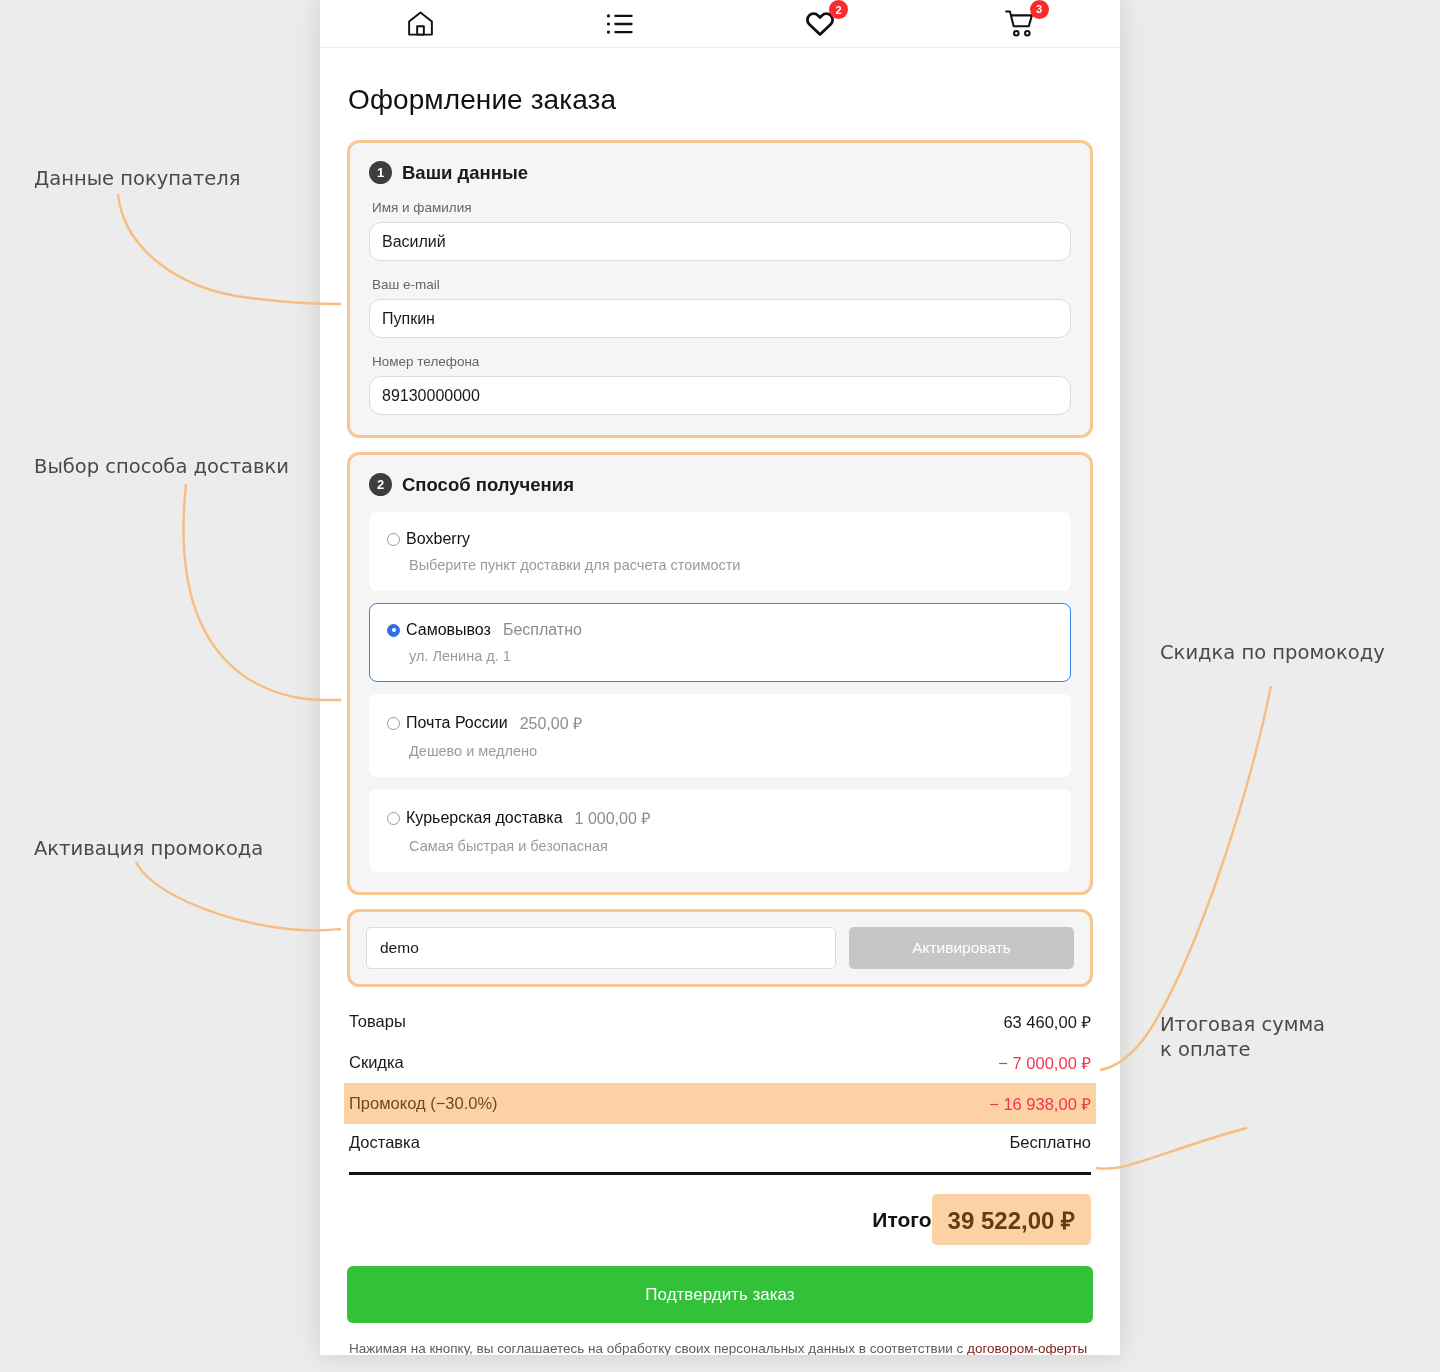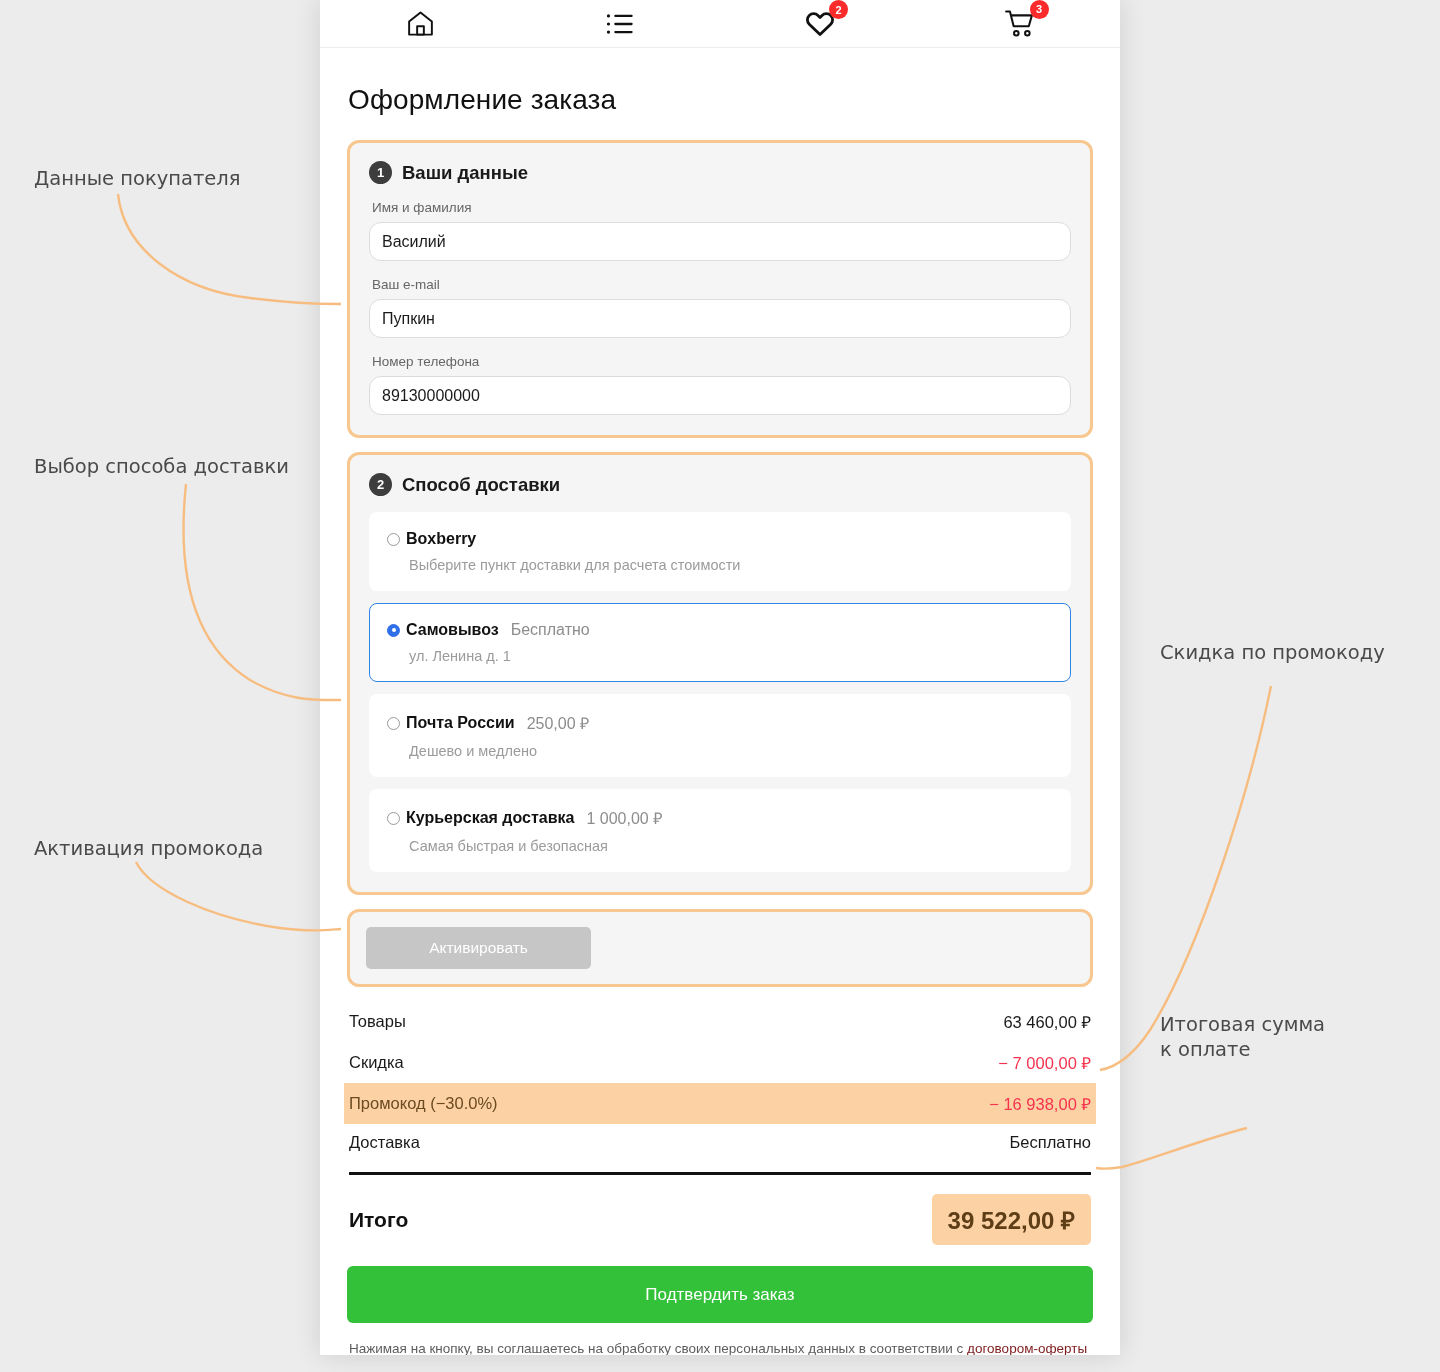--- a/index.html
+++ b/index.html
@@ -160,21 +160,21 @@
     position: relative;
   }
   .radio.checked::after {
     content: "";
     position: absolute;
     left: 3.6px; top: 3.6px;
     width: 4.4px; height: 4.4px;
     background: #fff;
     border-radius: 50%;
   }
-  .opt-name { font-size: 16px; font-weight: bold; color: #111; }
+  .opt-name { font-size: 16px; font-weight: normal; color: #111; }
   .opt-price { font-size: 16px; color: #8d8d8d; margin-left: 10px; }
   .opt-desc { font-size: 14.5px; color: #9b9b9b; margin: 9px 0 0 22px; }
 
   
   .promo-row { display: flex; gap: 13px; }
   .promo-input {
     flex: 1;
     height: 42px;
     border: 1px solid #dcdcdc;
     border-radius: 5px;
@@ -216,21 +216,21 @@
   }
   .sum-row .neg { color: #f5334f; }
   .sum-row.promo .neg { color: #f5334f; }
   .sum-rule {
     height: 3px;
     background: #111;
     margin: 11px 2px 0;
   }
   .total-row {
     display: flex;
-    justify-content: space-between;
+    justify-content: flex-end;
     align-items: center;
     padding: 19px 2px 17px;
   }
   .total-label { font-size: 21px; font-weight: bold; color: #111; }
   .total-value {
     background: #fcd2a4;
     color: #5d3e17;
     font-size: 24px;
     font-weight: bold;
     padding: 9px 16px;
@@ -346,21 +346,21 @@
       <input class="field-input" value="Пупкин" style="">
 
       <div class="field-label">Номер телефона</div>
       <input class="field-input" value="89130000000" style="">
     </div>
 
     
     <div class="hl-section">
       <div class="step-head">
         <span class="step-num">2</span>
-        <span class="step-title">Способ доставки</span>
+        <span class="step-title">Способ получения</span>
       </div>
 
       <div class="delivery-list">
 
         <div class="delivery-opt">
           <div class="opt-top">
             <span class="radio"></span>
             <span class="opt-name">Boxberry</span>
             <span class="opt-price"></span>
           </div>
@@ -393,20 +393,21 @@
           </div>
           <div class="opt-desc">Самая быстрая и безопасная</div>
         </div>
 
       </div>
     </div>
 
     
     <div class="hl-section" style="padding:15px 16px;">
       <div class="promo-row">
+        <input class="promo-input" value="demo" style="">
         <button class="promo-btn">Активировать</button>
       </div>
     </div>
 
     
     <div class="summary">
 
       <div class="sum-row">
         <span>Товары</span>
         <span>63 460,00 ₽</span>

